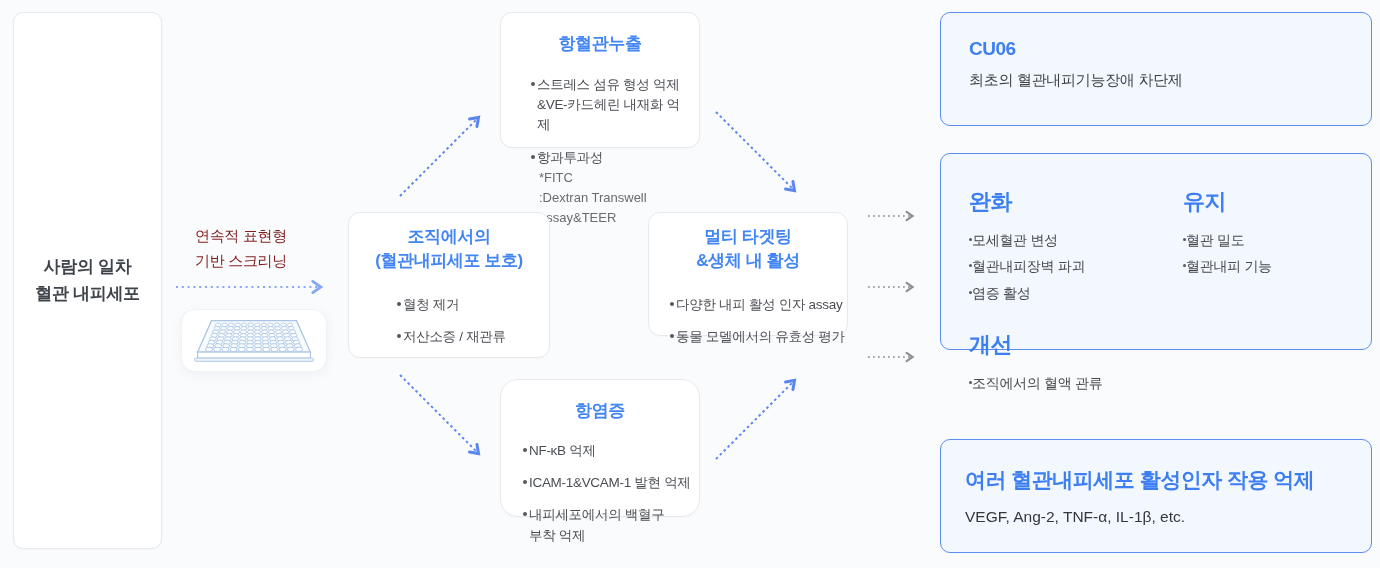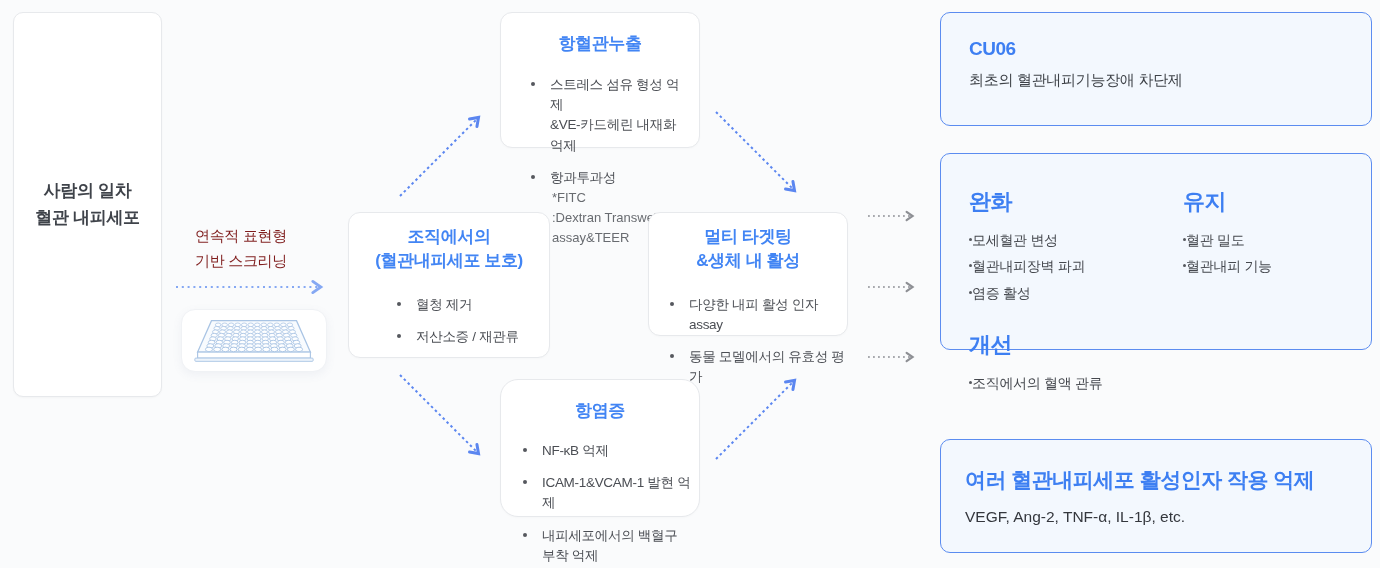--- a/index.html
+++ b/index.html
@@ -1,21 +1,21 @@
 <!DOCTYPE html>
 <html><head>
 <meta charset="utf-8">
 <style>
   html,body{margin:0;padding:0;background:#fafbfc;}
   .canvas{position:relative;width:1380px;height:568px;background:#fafbfc;overflow:hidden;
           font-family:"Liberation Sans","DejaVu Sans",sans-serif;color:#3f434a;}
   .abs{position:absolute;box-sizing:border-box;}
 
   
-  .source-box{left:13px;top:12px;width:149px;height:385px;background:#fff;border:1px solid #e7e9ec;
+  .source-box{left:13px;top:12px;width:149px;height:537px;background:#fff;border:1px solid #e7e9ec;
               border-radius:10px;display:flex;flex-direction:column;align-items:center;justify-content:center;
               box-shadow:0 1px 2px rgba(0,0,0,.03);}
   .source-box .ln{font-size:17px;font-weight:700;line-height:1.55;color:#3f434a;letter-spacing:-.3px;}
 
   
   .screening-label{left:156px;top:224px;width:170px;text-align:center;font-size:15px;font-weight:500;
                    color:#7f1d1d;line-height:1.65;letter-spacing:-.3px;}
   .plate-card{left:181px;top:309px;width:146px;height:63px;background:#fff;border:1px solid #f0f2f5;
               border-radius:14px;display:flex;align-items:center;justify-content:center;
               box-shadow:0 3px 10px rgba(100,120,150,.08);}
@@ -27,21 +27,21 @@
   #box-multi{left:648px;top:212px;width:200px;height:124px;}
   #box-anti-inflammation{left:500px;top:379px;width:200px;height:138px;border-radius:18px;}
   .flow-title{margin-top:19px;text-align:center;color:#4285f4;font-weight:700;font-size:17px;
               line-height:1.4;letter-spacing:-.4px;}
   .flow-title.two{margin-top:12px;}
   .bullets{margin-top:19px;}
   .bullets-leakage{padding-left:30px;padding-right:10px;}
   .bullets-apoptosis{padding-left:48px;margin-top:22px;}
   .bullets-multi{padding-left:21px;margin-top:22px;}
   .bullets-inflam{padding-left:22px;padding-right:8px;margin-top:18px;}
-  .bullet{display:flex;gap:15px;font-size:13.5px;color:#4b4e54;line-height:1.5;margin-top:12px;letter-spacing:-.3px;}
+  .bullet{display:flex;gap:2px;font-size:13.5px;color:#4b4e54;line-height:1.5;margin-top:12px;letter-spacing:-.3px;}
   .bullet:first-child{margin-top:0;}
   .dot{width:4px;height:4px;border-radius:50%;background:#55585e;margin-top:7px;flex:none;}
   .bl .line{display:block;}
   .bl .note{display:block;font-size:13px;color:#686b70;line-height:1.55;margin-left:2px;letter-spacing:0;}
   .bl .note:first-of-type{margin-top:7px;}
 
   
   .panel{left:940px;width:432px;background:#f3f8fe;border:1.5px solid #5b8cf0;border-radius:10px;}
   #panel-cu06{top:12px;height:114px;padding:25px 28px;}
   .cu06-title{font-size:19px;font-weight:700;color:#3d7ff2;letter-spacing:-.5px;}

